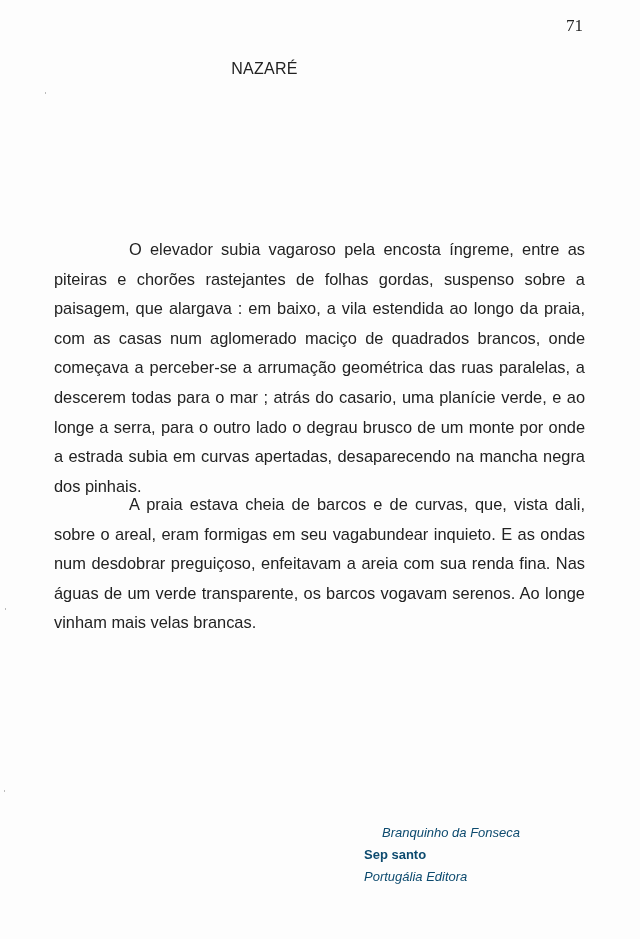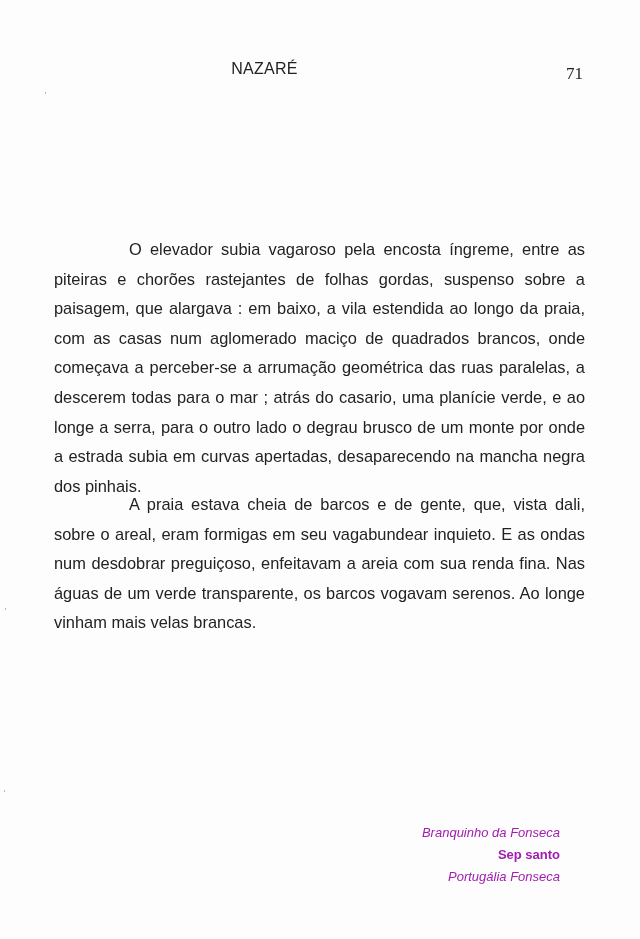--- a/index.html
+++ b/index.html
@@ -15,21 +15,20 @@
       color: #1e1e1e;
       background: #fdfdfd;
     }
     .page-number {
       position: absolute;
       top: 16px;
       right: 57px;
       font-family: "Liberation Serif", "DejaVu Serif", serif;
       font-size: 17px;
       color: #222;
-      margin-top: 48px;
     }
     .title {
       position: absolute;
       top: 60px;
       left: 0;
       width: 529px;
       text-align: center;
       font-family: "Liberation Sans", "DejaVu Sans", sans-serif;
       font-size: 16px;
       font-weight: normal;
@@ -53,22 +52,22 @@
     }
     .para-1 { top: 231px; }
     .para-2 { top: 486px; }
     .credits {
       position: absolute;
       top: 822px;
       left: 360px;
       width: 200px;
       font-family: "Liberation Sans", "DejaVu Sans", sans-serif;
       font-size: 13px;
-      color: #a21caf;
-      text-align: right;
+      color: #0c4a6e;
+      text-align: left;
     }
     .credits div {
       line-height: 22px;
     }
     .credit-author {
       font-style: italic;
       padding-left: 22px;
     }
     .credit-book {
       font-weight: bold;
@@ -91,25 +90,25 @@
 <div>
   <div class="page-number">71</div>
 
   <div class="title">NAZARÉ</div>
 
   <div class="body-text para-1">
     <p>O elevador subia vagaroso pela encosta íngreme, entre as piteiras e chorões rastejantes de folhas gordas, suspenso sobre a paisagem, que alargava : em baixo, a vila estendida ao longo da praia, com as casas num aglomerado maciço de quadrados brancos, onde começava a perceber-se a arrumação geométrica das ruas paralelas, a descerem todas para o mar ; atrás do casario, uma planície verde, e ao longe a serra, para o outro lado o degrau brusco de um monte por onde a estrada subia em curvas apertadas, desaparecendo na mancha negra dos pinhais.</p>
   </div>
 
   <div class="body-text para-2">
-    <p>A praia estava cheia de barcos e de gente, que, vista dali, sobre o areal, eram formigas em seu vagabundear inquieto. E as ondas num desdobrar preguiçoso, enfeitavam a areia com sua renda fina. Nas águas de um verde transparente, os barcos vogavam serenos. Ao longe vinham mais velas brancas.</p>
+    <p>A praia estava cheia de barcos e de curvas, que, vista dali, sobre o areal, eram formigas em seu vagabundear inquieto. E as ondas num desdobrar preguiçoso, enfeitavam a areia com sua renda fina. Nas águas de um verde transparente, os barcos vogavam serenos. Ao longe vinham mais velas brancas.</p>
   </div>
 
   <div class="credits">
     <div class="credit-author">Branquinho da Fonseca</div>
     <div class="credit-book">Sep santo</div>
-    <div class="credit-publisher">Portugália Fonseca</div>
+    <div class="credit-publisher">Portugália Editora</div>
   </div>
 
   <div class="speck" style="top:92px;left:45px;"></div>
   <div class="speck" style="top:608px;left:5px;"></div>
   <div class="speck" style="top:790px;left:4px;"></div>
 </div>
 
 </body></html>

